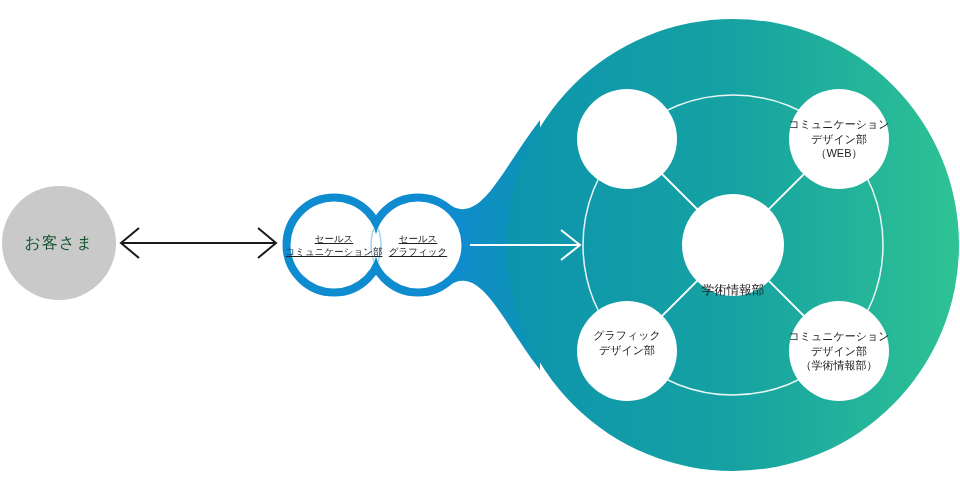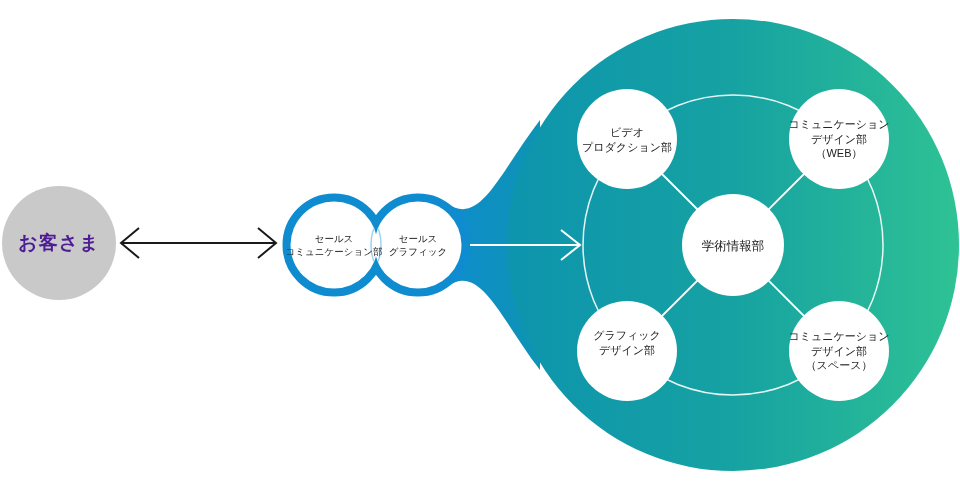--- a/index.html
+++ b/index.html
@@ -22,41 +22,43 @@
   }
   .label {
     position: absolute;
     transform: translate(-50%, -50%);
     text-align: center;
     color: #1f1f1f;
     white-space: nowrap;
     pointer-events: none;
   }
   .label-customer {
-    font-size: 19px;
-    font-weight: bold;
+    font-size: 16px;
+    font-weight: normal;
     letter-spacing: 1px;
-    color: #4c1d95;
+    color: #14532d;
   }
   .label-sales {
     font-size: 9.5px;
     line-height: 13px;
     font-weight: 500;
     color: #222222;
+    text-decoration: underline;
   }
   .label-dept {
     font-size: 11px;
     line-height: 14.5px;
     font-weight: 500;
     color: #222222;
   }
   .label-center {
     font-size: 12.5px;
     font-weight: 500;
     color: #222222;
+    margin-top: 44px;
   }
 </style>
 </head>
 <body>
 
 <div class="stage">
 
   <svg width="960" height="490" viewBox="0 0 960 490">
     <defs>
       <linearGradient id="bigGrad" x1="507" y1="245" x2="959" y2="245" gradientUnits="userSpaceOnUse">
@@ -129,39 +131,35 @@
   <div class="label label-sales" style="left:334px; top:245px;">
     <div>セールス</div>
     <div>コミュニケーション部</div>
   </div>
 
   <div class="label label-sales" style="left:418px; top:245px;">
     <div>セールス</div>
     <div>グラフィック</div>
   </div>
 
-  <div class="label label-dept" style="left:627px; top:139px;">
-    <div>ビデオ</div>
-    <div>プロダクション部</div>
-  </div>
 
   <div class="label label-dept" style="left:839px; top:139px;">
     <div>コミュニケーション</div>
     <div>デザイン部</div>
     <div>（WEB）</div>
   </div>
 
   <div class="label label-center" style="left:733px; top:246px;">
     <div>学術情報部</div>
   </div>
 
   <div class="label label-dept" style="left:627px; top:342px;">
     <div>グラフィック</div>
     <div>デザイン部</div>
   </div>
 
   <div class="label label-dept" style="left:839px; top:351px;">
     <div>コミュニケーション</div>
     <div>デザイン部</div>
-    <div>（スペース）</div>
+    <div>（学術情報部）</div>
   </div>
 
 </div>
 
 </body></html>

